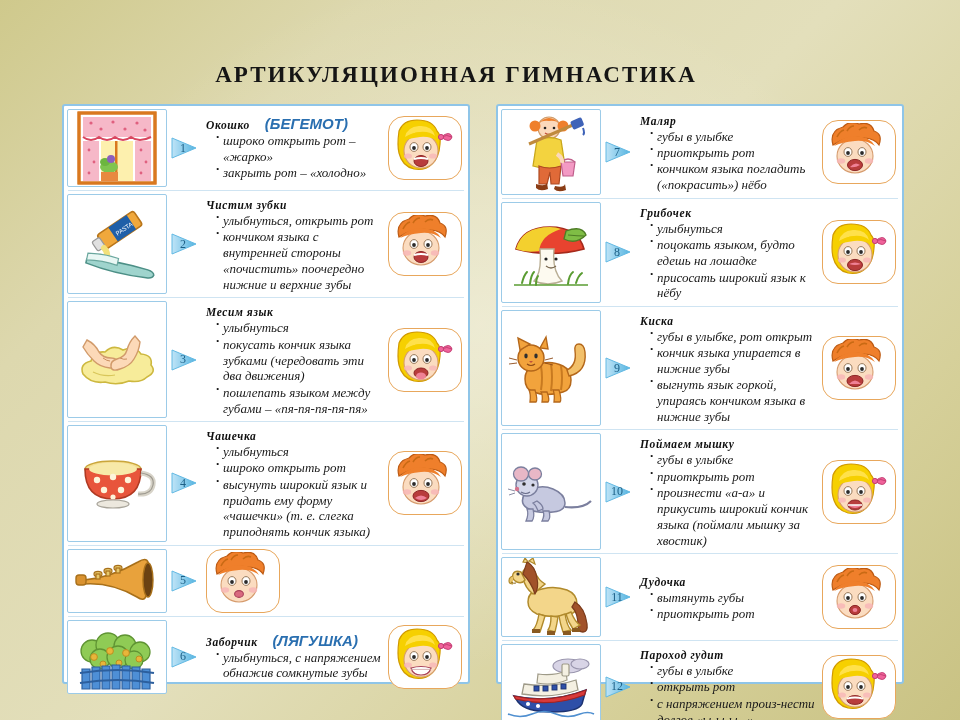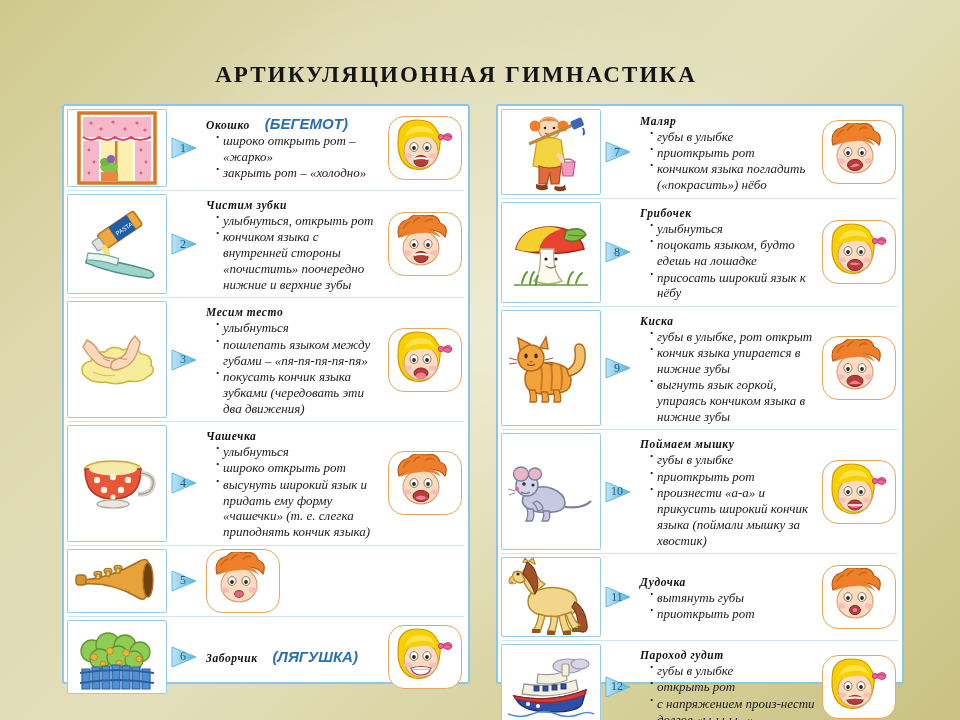--- a/index.html
+++ b/index.html
@@ -326,26 +326,26 @@
                     <stop offset="100%" stop-color="#55b4e0"></stop>
   </linearGradient>
                 </defs>
   <path d="M1 3 L25 13 L1 23 Z" fill="url(#ag)" stroke="#63b9e3" stroke-width="1"></path>
 </svg>
           <div class="numlabel">3</div>
         </div>
       </div>
       <div class="txt">
         <div class="exname">
-          <span>Месим тесто</span><span class="alt"></span>
+          <span>Месим язык</span><span class="alt"></span>
         </div>
         <ul class="bullets">
               <li>улыбнуться</li>
+              <li>покусать кончик языка зубками (чередовать эти два движения)</li>
               <li>пошлепать языком между губами – «пя-пя-пя-пя-пя»</li>
-              <li>покусать кончик языка зубками (чередовать эти два движения)</li>
             </ul>
       </div>
       <div class="facecell">
         <div class="faceframe">
           <svg width="68" height="58" viewBox="0 0 68 58">
     <path d="M8 12 q4 -11 18 -11 q16 0 20 11 q4 4 3 13 q-1 14 -8 20 q-7 7 -18 5 q-12 -3 -15 -16 q-2 -8 0 -22z" fill="#f6d000" stroke="#d19a00" stroke-width="1.2"></path>
     <path d="M14 18 q2 -10 14 -11 q13 -1 16 10 q-6 -5 -15 -4 q-9 1 -15 5z" fill="#ffe14a"></path>
     <ellipse cx="30" cy="32" rx="17" ry="17" fill="#fbdcc0" stroke="#d69c6e" stroke-width="1.1"></ellipse>
     <path d="M13 22 q6 -9 17 -9 q12 0 16 9 q-7 -5 -17 -4 q-10 1 -16 4z" fill="#f6d000"></path>
     <ellipse cx="23" cy="28" rx="4" ry="4.4" fill="#fff" stroke="#8a6a4a" stroke-width=".9"></ellipse>
@@ -530,20 +530,23 @@
                 </defs>
   <path d="M1 3 L25 13 L1 23 Z" fill="url(#ag)" stroke="#63b9e3" stroke-width="1"></path>
 </svg>
           <div class="numlabel">6</div>
         </div>
       </div>
       <div class="txt">
         <div class="exname">
           <span>Заборчик</span><span class="alt">(ЛЯГУШКА)</span>
         </div>
+        <ul class="bullets">
+              <li>улыбнуться, с напряжением обнажив сомкнутые зубы</li>
+            </ul>
       </div>
       <div class="facecell">
         <div class="faceframe">
           <svg width="68" height="58" viewBox="0 0 68 58">
     <path d="M8 12 q4 -11 18 -11 q16 0 20 11 q4 4 3 13 q-1 14 -8 20 q-7 7 -18 5 q-12 -3 -15 -16 q-2 -8 0 -22z" fill="#f6d000" stroke="#d19a00" stroke-width="1.2"></path>
     <path d="M14 18 q2 -10 14 -11 q13 -1 16 10 q-6 -5 -15 -4 q-9 1 -15 5z" fill="#ffe14a"></path>
     <ellipse cx="30" cy="32" rx="17" ry="17" fill="#fbdcc0" stroke="#d69c6e" stroke-width="1.1"></ellipse>
     <path d="M13 22 q6 -9 17 -9 q12 0 16 9 q-7 -5 -17 -4 q-10 1 -16 4z" fill="#f6d000"></path>
     <ellipse cx="23" cy="28" rx="4" ry="4.4" fill="#fff" stroke="#8a6a4a" stroke-width=".9"></ellipse>
     <ellipse cx="36" cy="28" rx="4" ry="4.4" fill="#fff" stroke="#8a6a4a" stroke-width=".9"></ellipse>

